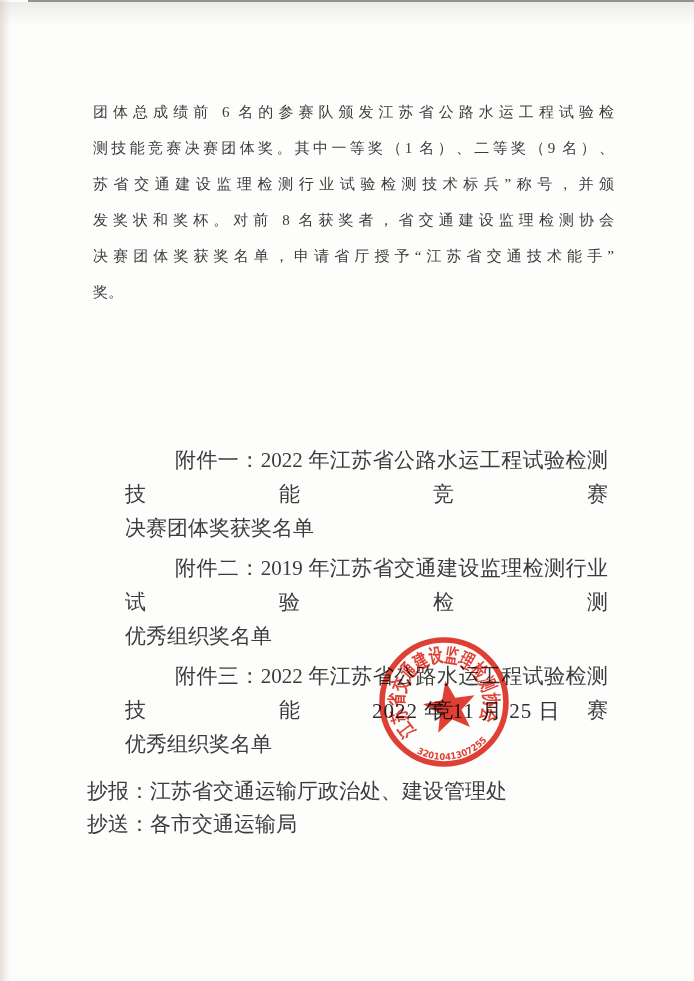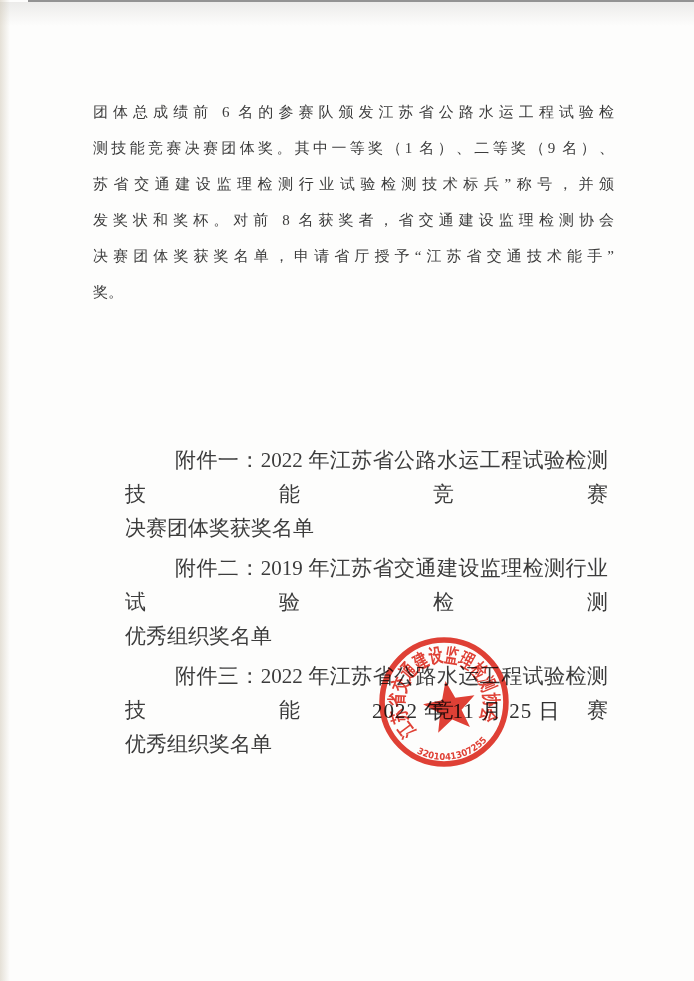--- a/index.html
+++ b/index.html
@@ -143,14 +143,18 @@
         <text font-size="19" fill="#df3125" font-weight="bold" font-family="Liberation Serif, DejaVu Serif, serif">
           <textPath href="#seal-arc-top" startOffset="50%" text-anchor="middle" textLength="176" lengthAdjust="spacingAndGlyphs">江苏省交通建设监理检测协会</textPath>
         </text>
         <text font-size="9" fill="#df3125" font-weight="bold" font-family="DejaVu Sans, sans-serif">
           <textPath href="#seal-arc-bottom" startOffset="50%" text-anchor="middle" textLength="76" lengthAdjust="spacingAndGlyphs">3201041307255</textPath>
         </text>
       </g>
     </svg>
   </div>
 
+  <div class="footer">
+    <div>抄报：江苏省交通运输厅政治处、建设管理处</div>
+    <div>抄送：各市交通运输局</div>
+  </div>
 
 </div>
 
 </body></html>

